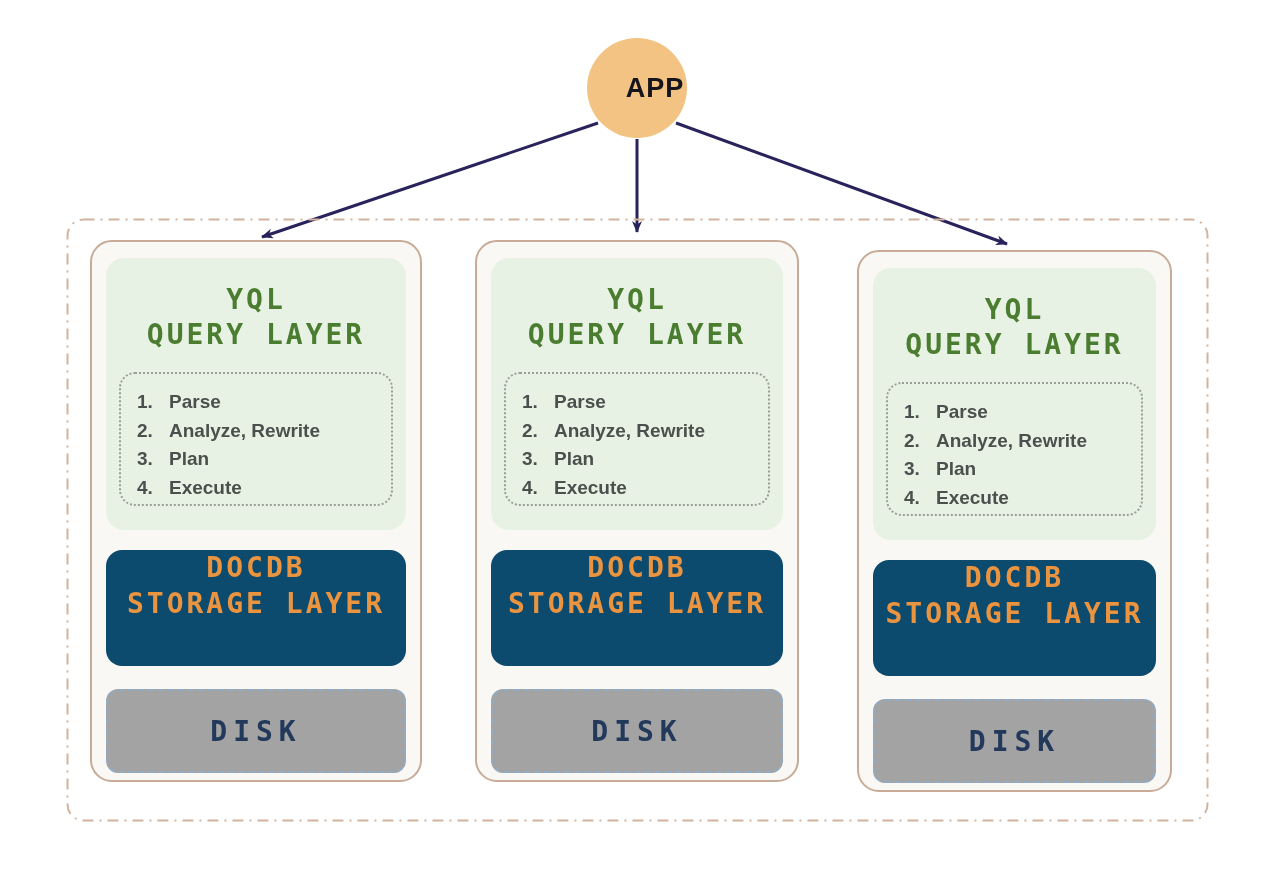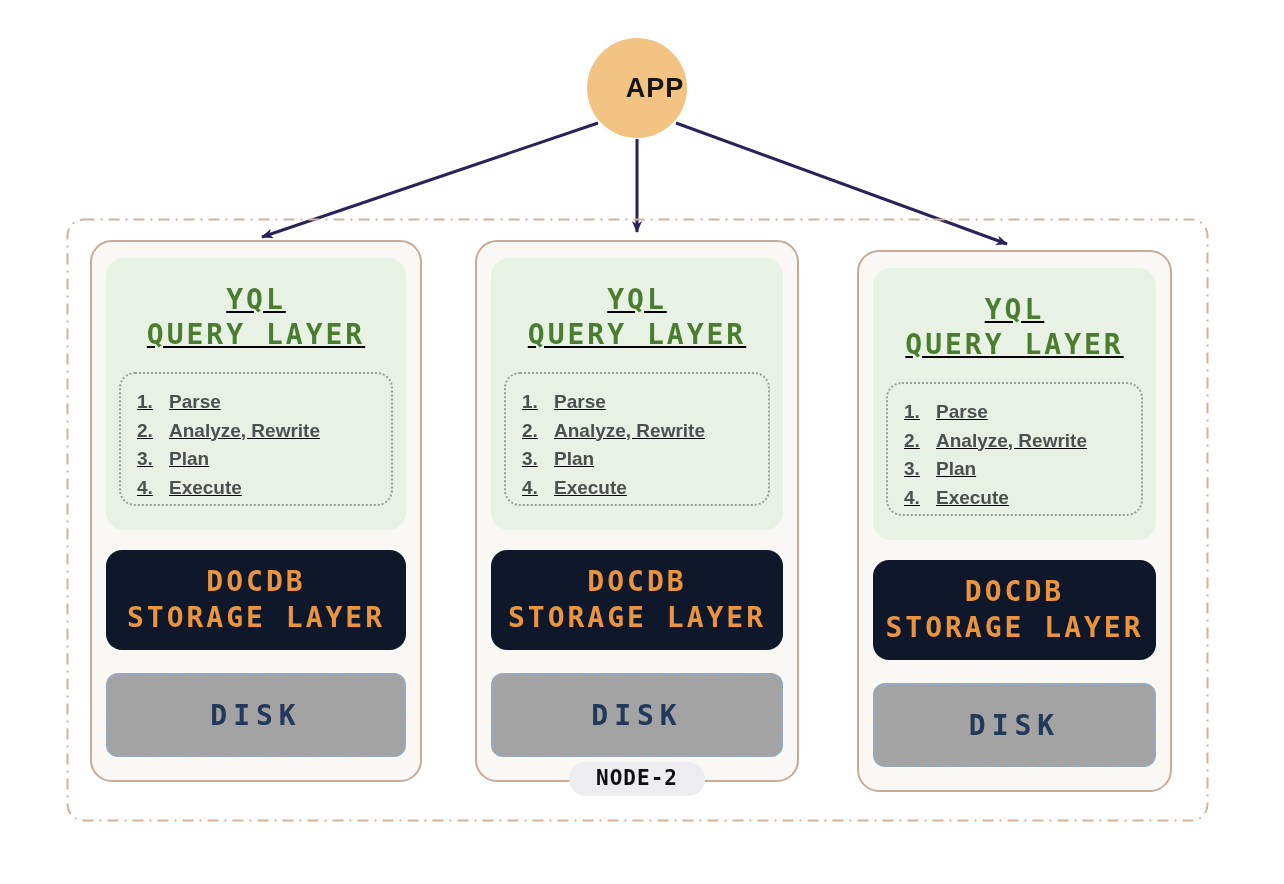--- a/index.html
+++ b/index.html
@@ -36,21 +36,21 @@
     border-radius:22px;
     box-sizing:border-box;
   }
   .card.c1{left:24px;top:22px;}
   .card.c2{left:409px;top:22px;width:324px;}
   .card.c3{left:791px;top:32px;width:315px;}
   
   .ql{
     margin:16px 14px 0 14px;height:272px;
     background:#e8f2e4;border-radius:18px;
-    box-sizing:border-box;padding-top:24px;text-decoration:underline;
+    box-sizing:border-box;padding-top:24px;
   }
   .ql-title{
     text-align:center;
     font-family:"DejaVu Sans Mono",monospace;
     font-weight:bold;font-size:28px;line-height:1.25;
     letter-spacing:3px;color:#4b7d31;
     white-space:pre-line;
   }
   .steps{
     margin:20px 13px 0 13px;
@@ -61,23 +61,23 @@
   }
   .steps ol{list-style:none;margin:0;padding:0;}
   .steps li{
     display:flex;align-items:baseline;
     font-family:"Liberation Sans",sans-serif;
     font-weight:bold;font-size:19px;line-height:1.5;color:#4a504d;
   }
   .steps .num{width:32px;flex:0 0 32px;}
   
   .stor{
-    margin:20px 14px 0 14px;height:100px;
-    background:#0f172a;border-radius:16px;
-    display:flex;align-items:center;justify-content:center;
+    margin:20px 14px 0 14px;height:116px;
+    background:#0c4a6e;border-radius:16px;
+    display:flex;justify-content:center;
   }
   .stor-title{
     text-align:center;
     font-family:"DejaVu Sans Mono",monospace;
     font-weight:bold;font-size:28px;line-height:1.3;
     letter-spacing:3px;color:#eb9440;
     white-space:pre-line;
   }
   
   .disk{
@@ -179,21 +179,20 @@
                 <span>Execute</span>
               </li>
           </ol>
         </div>
       </div>
       <div class="stor">
         <div class="stor-title">DOCDB
 STORAGE LAYER</div>
       </div>
       <div class="disk">DISK</div>
-      <div class="pill">NODE-2</div>
     </div>
 
     <div class="card c3">
       <div class="ql">
         <div class="ql-title">YQL
 QUERY LAYER</div>
         <div class="steps">
           <ol>
             <li>
                 <span class="num">1.</span>

